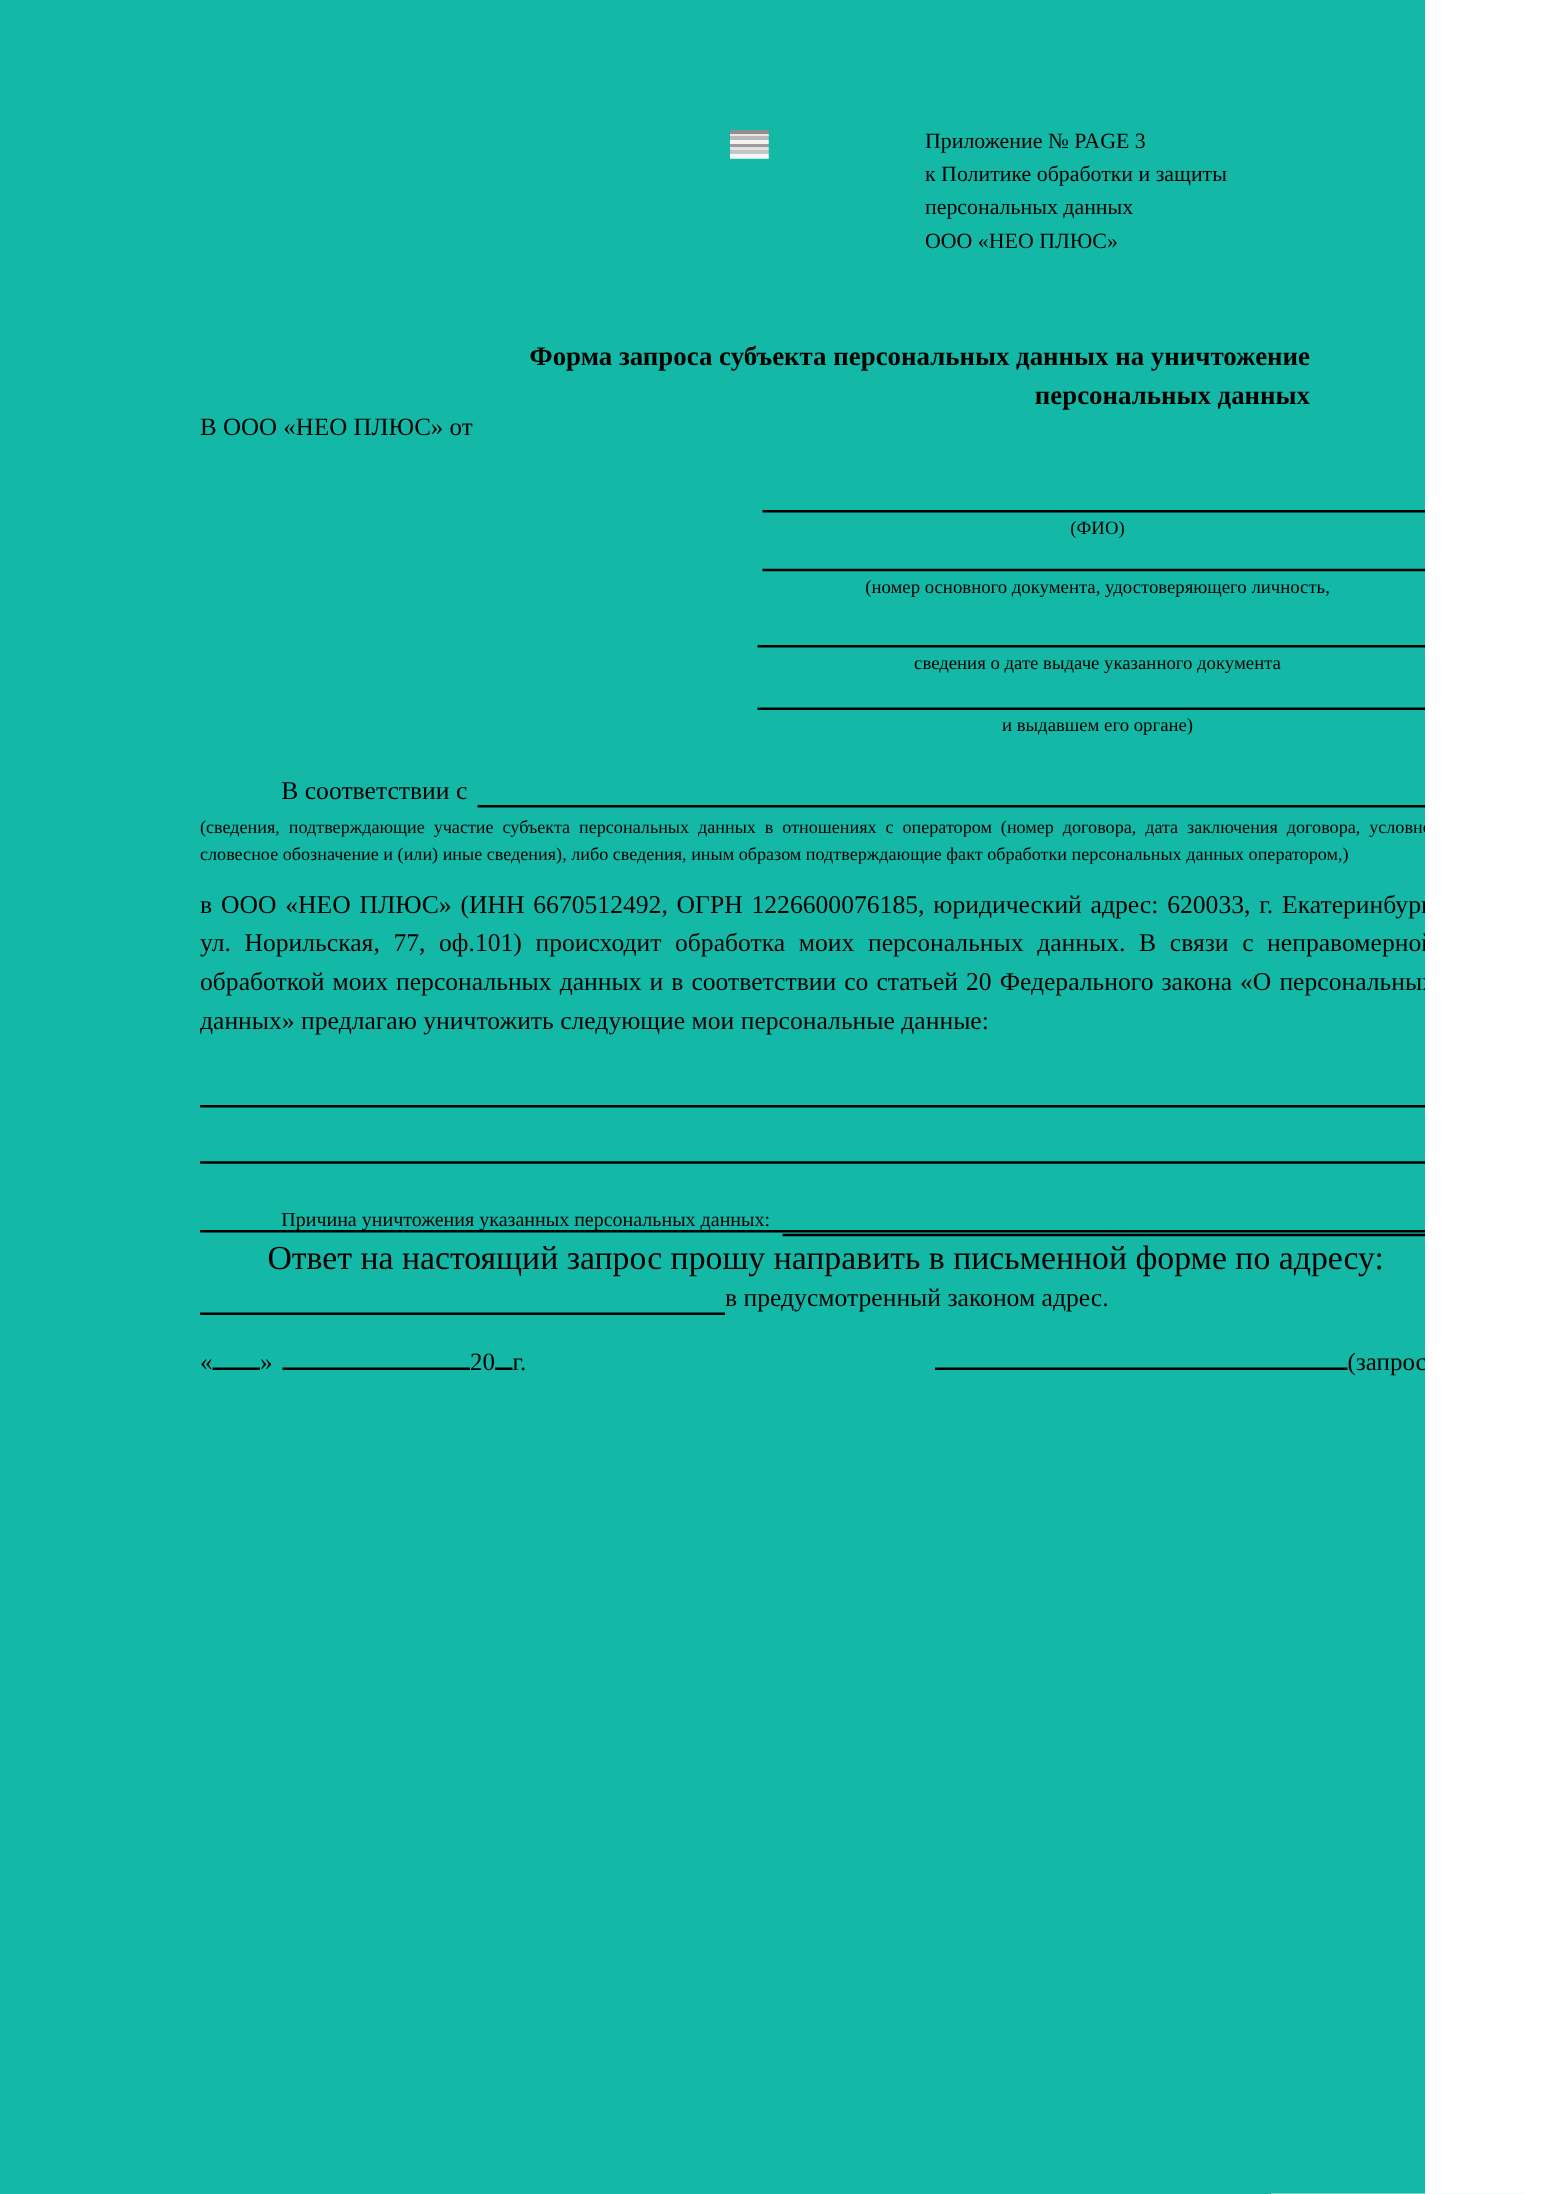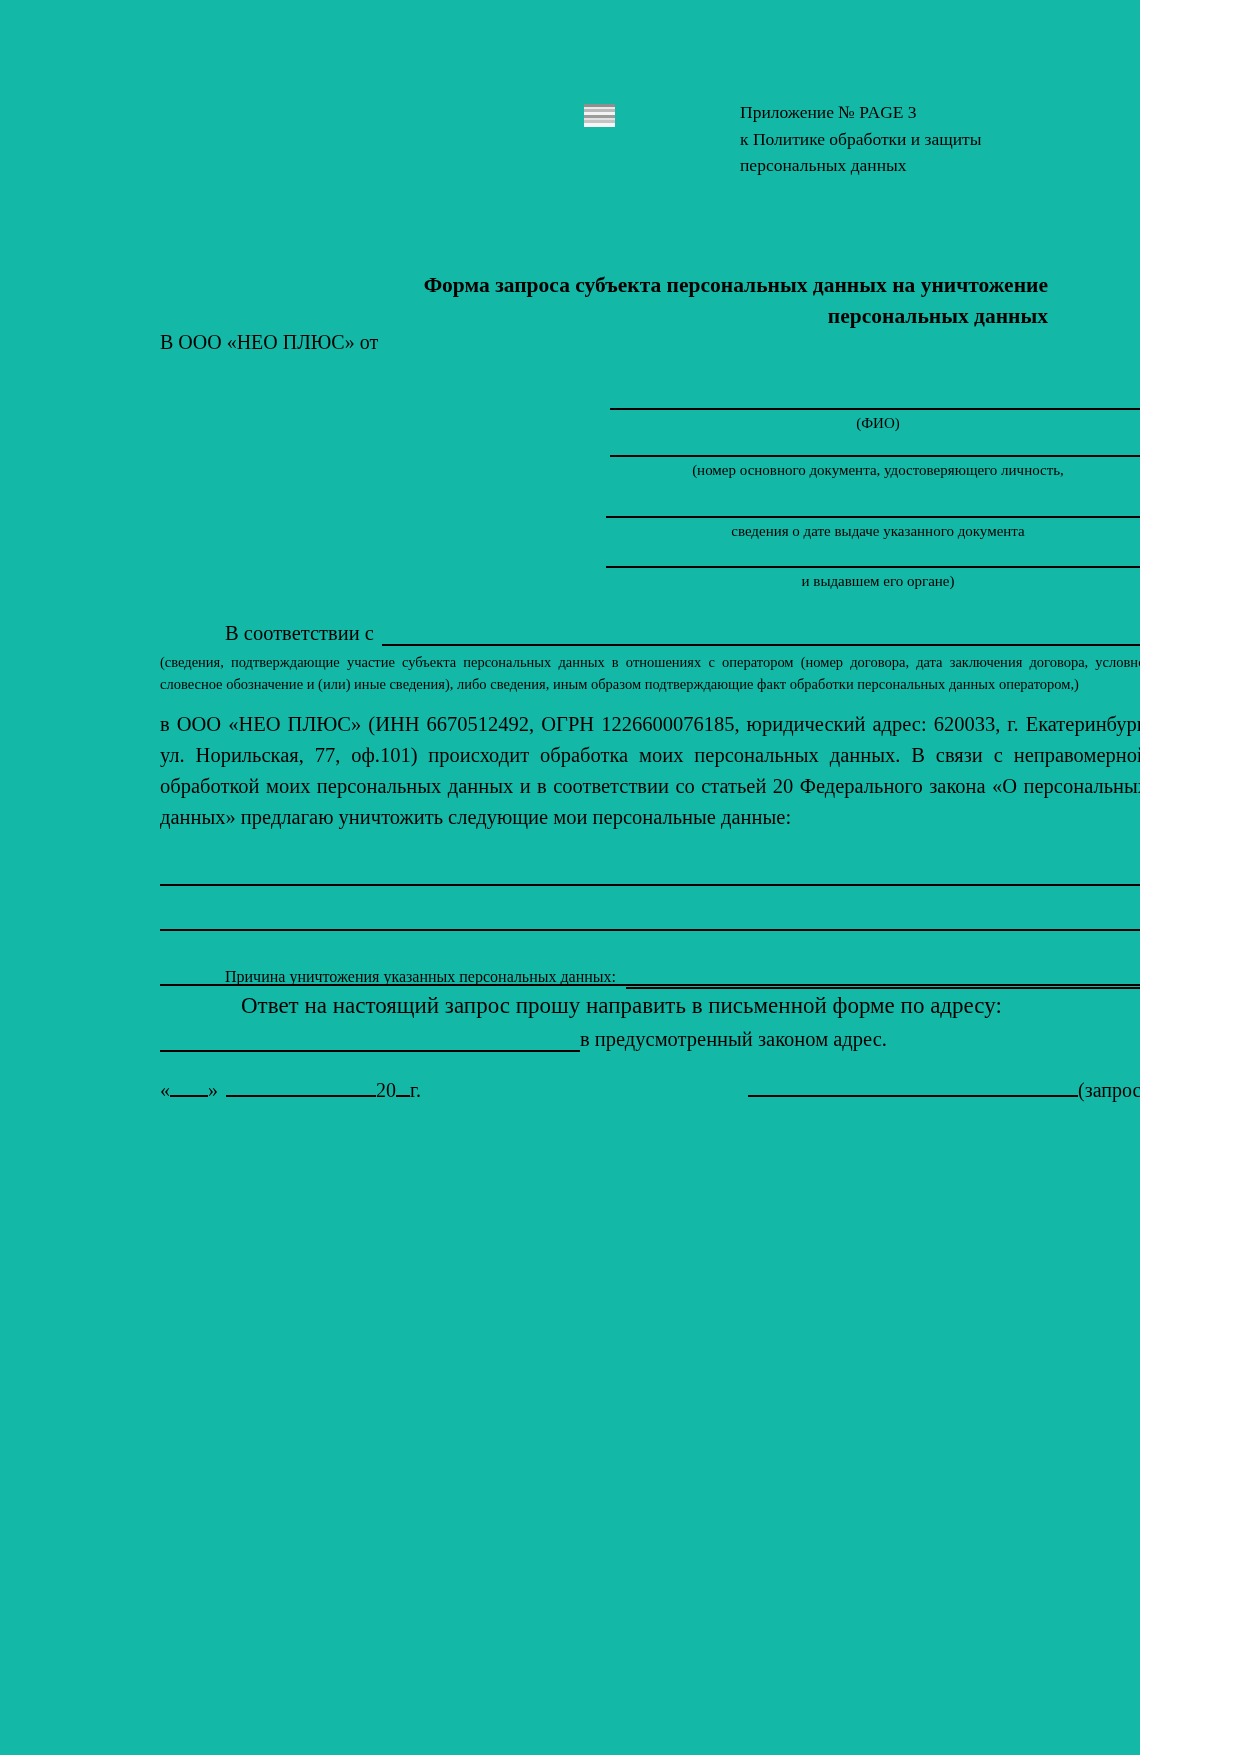--- a/index.html
+++ b/index.html
@@ -54,22 +54,22 @@
     display:flex;font-size:16px;line-height:28px;
   }
   .reason .lead{margin-left:65px;white-space:nowrap;padding-right:10px;}
   .reason .hfill{height:24px;}
   .cont-line{
     position:absolute;left:160px;top:960px;width:992px;
     display:flex;font-size:20.5px;line-height:28px;
   }
   .cont-line .hfill{height:24px;}
   .resp1{
-    position:absolute;left:176px;top:991px;width:988px;
-    font-size:23px;line-height:30px;text-indent:65px;
+    position:absolute;left:149px;top:991px;width:988px;
+    font-size:27px;line-height:30px;text-indent:65px;
   }
   .resp2{
     position:absolute;left:160px;top:1024px;width:988px;
     display:flex;font-size:20.5px;line-height:30px;
   }
   .resp2 .addr-fill{flex:0 0 420px;height:26px;border-bottom:2px solid #000;}
   .date-row{
     position:absolute;left:160px;top:1076px;width:988px;
     display:flex;justify-content:space-between;align-items:flex-end;
     font-size:20px;line-height:28px;gap:19px;
@@ -85,20 +85,21 @@
 <body>
 
 <div class="page">
 
   <div class="obj-icon"></div>
 
   <div class="hdr">
     <div>Приложение №  PAGE 3</div>
     <div>к Политике обработки и защиты</div>
     <div>персональных данных</div>
+    <div>ООО «НЕО ПЛЮС»</div>
   </div>
 
   <div class="title">
     <div>Форма запроса субъекта персональных данных на уничтожение</div>
     <div>персональных данных</div>
   </div>
 
   <div class="to-line">В ООО «НЕО ПЛЮС» от</div>
 
   <div class="rule" style="left:610px;top:408px;width:538px;"></div>

